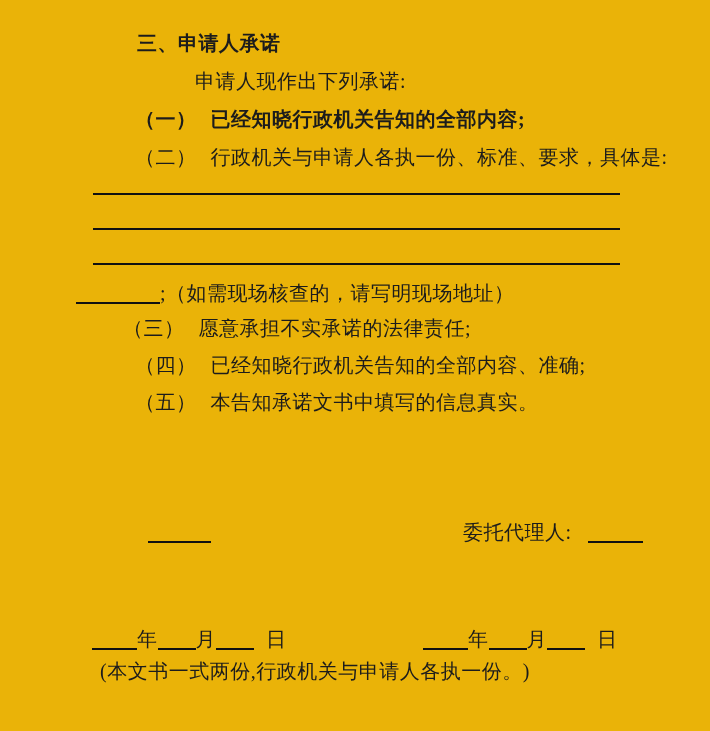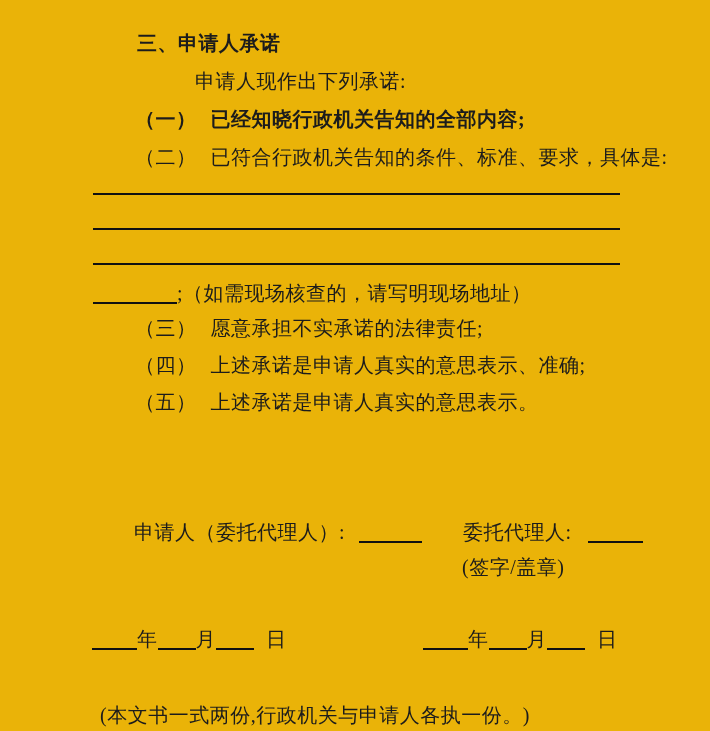--- a/index.html
+++ b/index.html
@@ -25,79 +25,78 @@
   .u-38{width:38px;}
   .day-gap{margin-left:12px;}
 
   #r-title{top:31px;left:137px;}
   #r-intro{top:69px;left:147px;margin-left:48px;}
   #r-i1{top:107px;left:135px;font-weight:bold;}
   #r-i2{top:145px;left:135px;}
   #hr1{top:193px;}
   #hr2{top:228px;}
   #hr3{top:263px;}
-  #r-site{top:281px;left:93px;text-align:center;}
-  #r-i3{top:316px;left:135px;}
+  #r-site{top:281px;left:76px;text-align:center;}
+  #r-i3{top:316px;left:123px;}
   #r-i4{top:353px;left:135px;}
   #r-i5{top:390px;left:135px;}
   #r-sig-app{top:520px;left:134px;}
   #r-sig-auth{top:520px;left:463px;}
   #r-seal-app{top:555px;left:134px;}
   #r-seal-auth{top:555px;left:462px;}
   #r-date-left{top:627px;left:92px;}
   #r-date-right{top:627px;left:423px;}
-  #r-footer{top:659px;left:100px;margin-top:44px;}
+  #r-footer{top:659px;left:100px;}
 </style>
 </head>
 <body>
 
 <div class="page">
 
   <div class="row title" id="r-title">三、申请人承诺</div>
 
   <div class="row" id="r-intro">申请人现作出下列承诺:</div>
 
   <div class="row" id="r-i1">
     <span class="lbl">（一）</span><span>已经知晓行政机关告知的全部内容;</span>
   </div>
 
   <div class="row" id="r-i2">
-    <span class="lbl">（二）</span><span>已符合行政机关告知的条件、标准、要求，具体是:</span>
+    <span class="lbl">（二）</span><span>行政机关与申请人各执一份、标准、要求，具体是:</span>
   </div>
 
   <div class="hr" id="hr1"></div>
   <div class="hr" id="hr2"></div>
   <div class="hr" id="hr3"></div>
 
   <div class="row" id="r-site">
     <span class="blank b-84"></span><span>;（如需现场核查的，请写明现场地址）</span>
   </div>
 
   <div class="row" id="r-i3">
     <span class="lbl">（三）</span><span>愿意承担不实承诺的法律责任;</span>
   </div>
 
   <div class="row" id="r-i4">
-    <span class="lbl">（四）</span><span>上述承诺是申请人真实的意思表示、准确;</span>
+    <span class="lbl">（四）</span><span>已经知晓行政机关告知的全部内容、准确;</span>
   </div>
 
   <div class="row" id="r-i5">
-    <span class="lbl">（五）</span><span>上述承诺是申请人真实的意思表示。</span>
+    <span class="lbl">（五）</span><span>本告知承诺文书中填写的信息真实。</span>
   </div>
 
   <div class="row" id="r-sig-app">
-    <span>申请人（委托代理人）:</span><span class="blank b-63"></span>
+    <span class="blank b-63"></span>
   </div>
 
   <div class="row" id="r-sig-auth">
     <span>委托代理人:</span><span class="blank b-55"></span>
   </div>
 
 
-  <div class="row" id="r-seal-auth">(签字/盖章)</div>
 
   <div class="row" id="r-date-left">
     <span class="blank u-45"></span><span>年</span><span class="blank u-38"></span><span>月</span><span class="blank u-38"></span><span class="day-gap">日</span>
   </div>
 
   <div class="row" id="r-date-right">
     <span class="blank u-45"></span><span>年</span><span class="blank u-38"></span><span>月</span><span class="blank u-38"></span><span class="day-gap">日</span>
   </div>
 
   <div class="row" id="r-footer">(本文书一式两份,行政机关与申请人各执一份。)</div>

